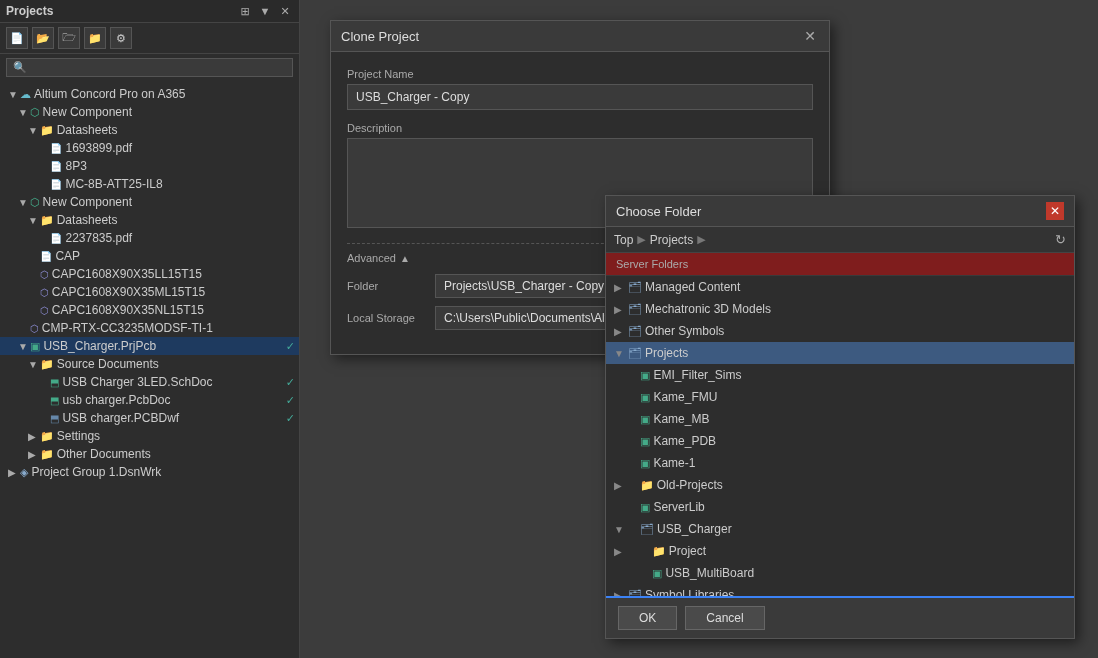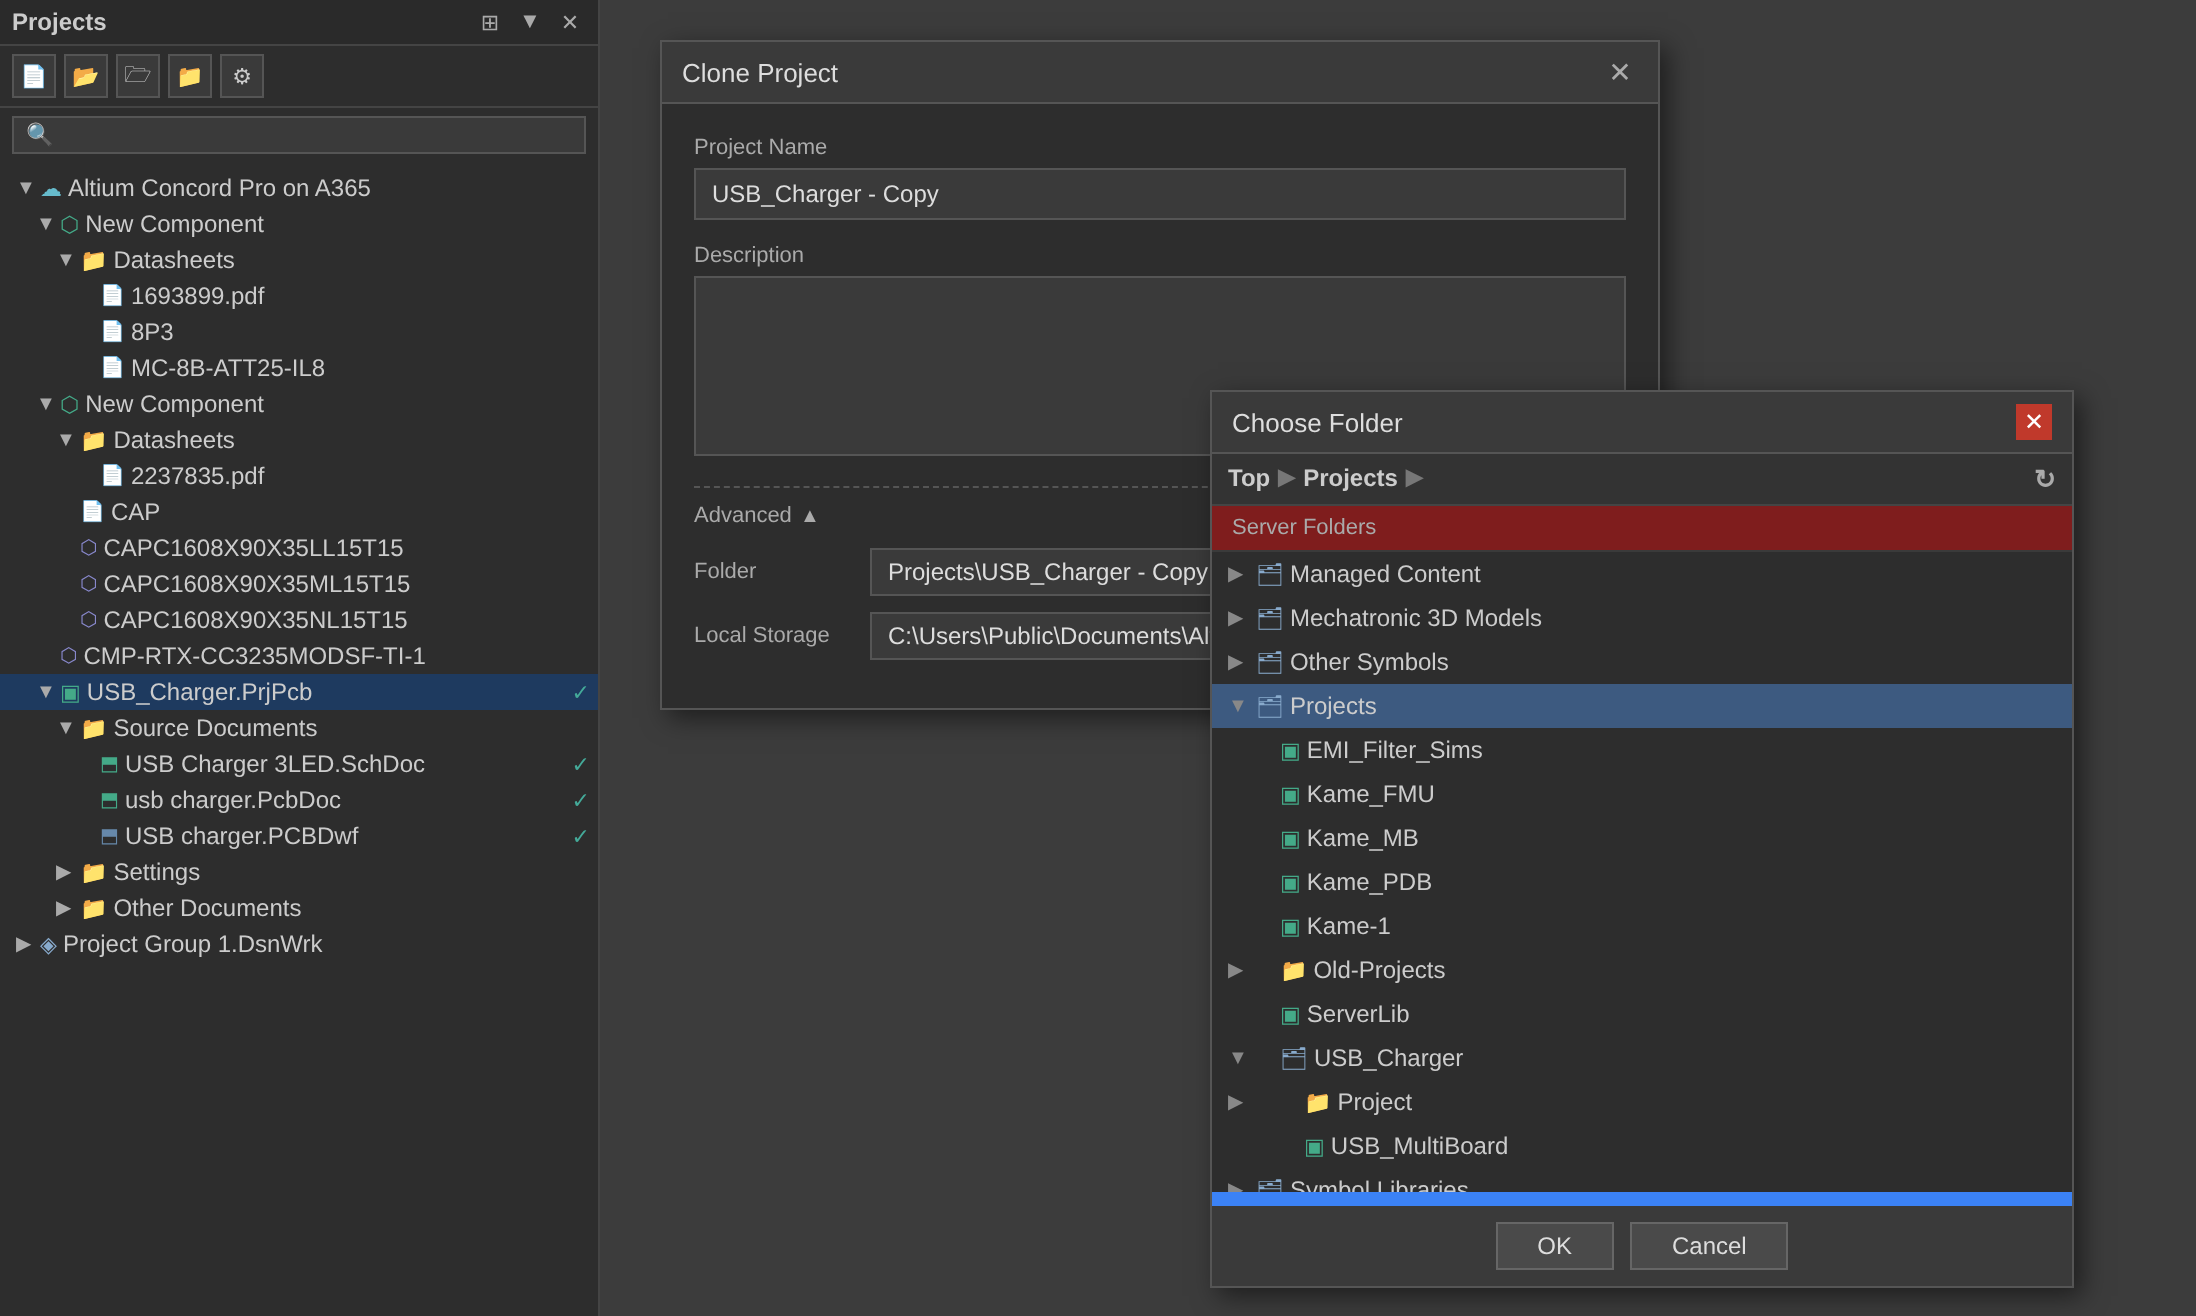--- a/index.html
+++ b/index.html
@@ -247,21 +247,21 @@
       color: #aaa;
       cursor: pointer;
       font-size: 12px;
     }
 
     
     .folder-dialog {
       position: absolute;
       left: 605px;
       top: 195px;
-      width: 432px;
+      width: 470px;
       background: #2d2d2d;
       border: 1px solid #555;
       box-shadow: 4px 4px 12px rgba(0,0,0,0.5);
       z-index: 20;
     }
 
     .folder-dialog-header {
       display: flex;
       align-items: center;
       justify-content: space-between;
@@ -282,25 +282,25 @@
       font-size: 12px;
       width: 18px;
       height: 18px;
       display: flex;
       align-items: center;
       justify-content: center;
     }
 
     .breadcrumb-bar {
       display: flex;
+      align-items: center;
       padding: 5px 8px;
       background: #333;
       border-bottom: 1px solid #444;
       gap: 4px;
-      font-weight: bold;
     }
 
     .breadcrumb-item {
       color: #ccc;
       font-size: 12px;
       cursor: pointer;
     }
 
     .breadcrumb-sep {
       color: #777;
@@ -335,25 +335,25 @@
       cursor: pointer;
       height: 22px;
       white-space: nowrap;
     }
     .folder-tree-item.selected-folder { background: #3d5a80; }
 
     .f-expand { width: 12px; color: #888; font-size: 10px; margin-right: 2px; }
 
     .folder-dialog-footer {
       display: flex;
-      justify-content: center;
+      justify-content: flex-start;
       gap: 8px;
       padding: 8px 12px;
       background: #3a3a3a;
-      border-top: 7px solid #3b82f6;
+      border-top: 2px solid #3b82f6;
     }
 
     .dialog-btn {
       padding: 4px 20px;
       font-size: 12px;
       cursor: pointer;
       border: 1px solid #666;
       background: #4a4a4a;
       color: #ddd;
     }

